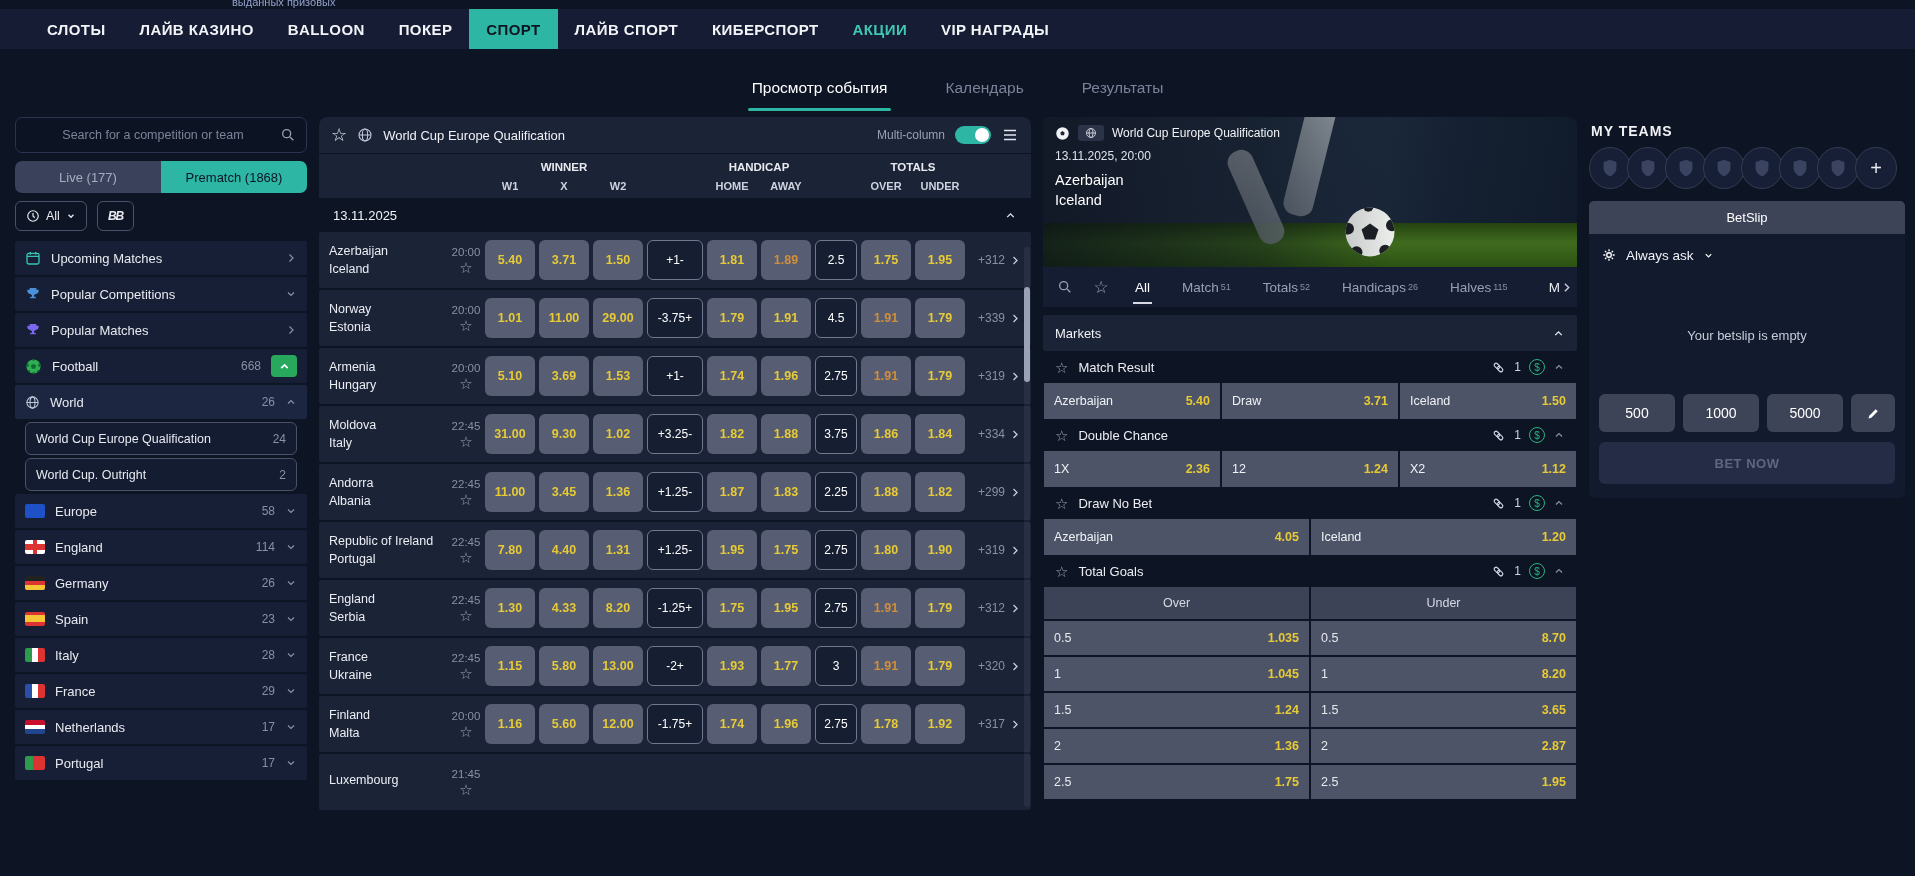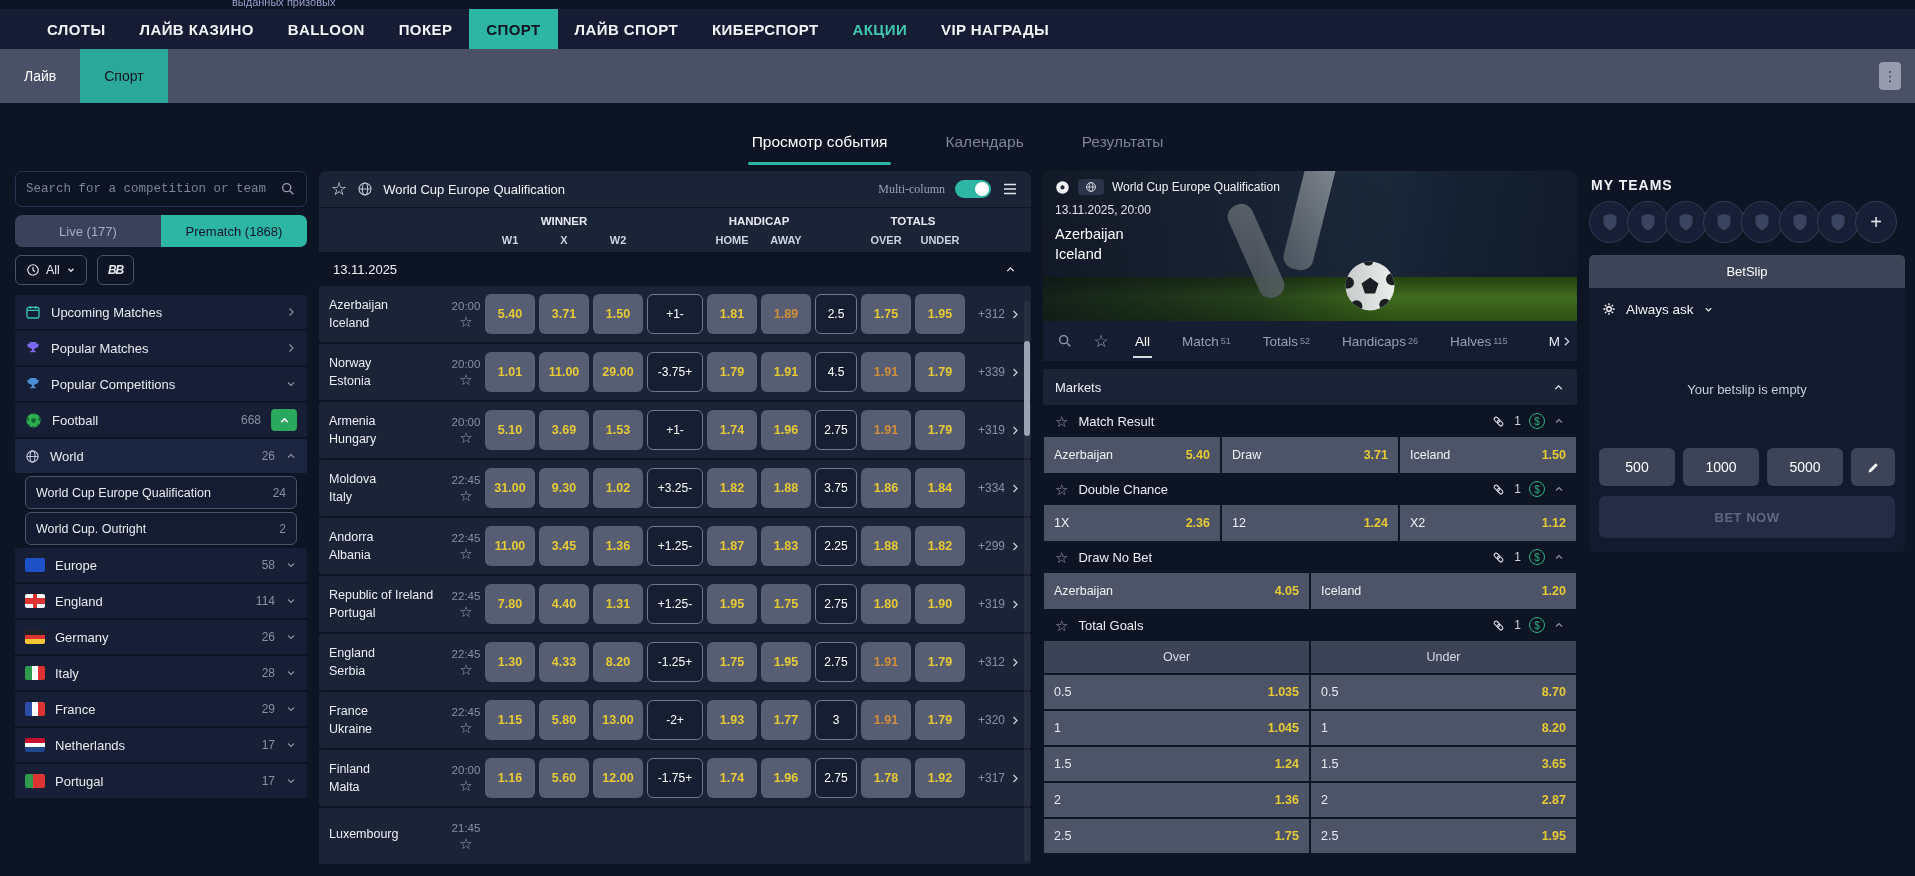--- a/index.html
+++ b/index.html
@@ -36,21 +36,21 @@
   background:#2cb6a3; border-radius:2px; }
 
 
 .columns { flex:1; display:flex; gap:12px; padding:6px 10px 0 15px; overflow:hidden; }
 
 
 .sidebar { width:292px; flex:none; overflow:hidden; }
 .search-box { height:36px; background:#0c1322; border:1px solid #2a3352; border-radius:7px;
   display:flex; align-items:center; padding:0 10px; margin-bottom:8px; }
 .search-box input { flex:1; background:transparent; border:none; outline:none; color:#f0abfc;
-  font-size:12.5px; font-family:Liberation Mono, monospace; }
+  font-size:12.5px; font-family:Liberation Sans, sans-serif;text-align:center; }
 .search-box input::placeholder { color:#7c8499; }
 .segmented { display:flex; border-radius:7px; overflow:hidden; margin-bottom:8px; height:32px; }
 .seg { flex:1; display:flex; align-items:center; justify-content:center; font-size:13px; cursor:pointer; }
 .seg.live { background:#3a415a; color:#a7adc0; }
 .seg.prematch { background:#2cb6a3; color:#0e1526; }
 .filter-row { display:flex; gap:10px; margin-bottom:10px; }
 .filter-btn { height:30px; border:1px solid #4a5168; border-radius:6px; background:transparent;
   display:flex; align-items:center; gap:6px; padding:0 10px; color:#e8eaf0; font-size:12.5px; cursor:pointer; }
 .bb { font-weight:bold; font-style:italic; font-size:12px; letter-spacing:-1px; }
 .side-item { height:34px; background:#161f35; margin-bottom:2px; display:flex; align-items:center;
@@ -64,21 +64,21 @@
   align-items:center; padding:0 10px; font-size:12.5px; cursor:pointer; background:#131c31; }
 .comp-item .lbl { flex:1; }
 .comp-item .cnt { color:#8a90a4; font-size:12px; }
 .flag { width:20px; height:14px; border-radius:2px; flex:none; }
 
 
 .matches { width:712px; flex:none; position:relative; overflow:hidden; border-radius:8px 8px 0 0; }
 .m-head { height:36px; background:#1b2337; border-radius:8px 8px 0 0; display:flex; align-items:center;
   gap:10px; padding:0 12px; }
 .m-head .title { font-size:13px; color:#f0f2f6; flex:1; }
-.mc-label { color:#9aa0b4; font-size:12px;font-family:Liberation Serif, serif; }
+.mc-label { color:#9aa0b4; font-size:12px; }
 .toggle { width:36px; height:18px; border-radius:10px; background:#2cb6a3; position:relative; cursor:pointer; }
 .toggle::after { content:""; position:absolute; right:2px; top:2px; width:14px; height:14px;
   border-radius:50%; background:#fff; }
 .row-skel { display:grid; grid-template-columns:minmax(0,1fr) 30px 50px 50px 50px 56px 50px 50px 42px 50px 50px 36px 12px;
   gap:4px; align-items:center; padding:0 10px; }
 .col-head { background:#1b2337; padding-top:2px; padding-bottom:6px; margin-top:1px; }
 .col-head .grp { grid-row:1; text-align:center; font-size:11.5px; font-weight:bold; color:#e8eaf0; padding:5px 0 3px; }
 .col-head .sub { grid-row:2; text-align:center; font-size:11px; font-weight:bold; color:#cdd2de; }
 .date-bar { height:34px; display:flex; align-items:center; padding:0 14px; font-size:13px; color:#f0f2f6; }
 .date-bar .sp { flex:1; }
@@ -178,25 +178,20 @@
       <div class="nav-item">ЛАЙВ КАЗИНО</div>
       <div class="nav-item">BALLOON</div>
       <div class="nav-item">ПОКЕР</div>
       <div class="nav-item active">СПОРТ</div>
       <div class="nav-item">ЛАЙВ СПОРТ</div>
       <div class="nav-item">КИБЕРСПОРТ</div>
       <div class="nav-item accent">АКЦИИ</div>
       <div class="nav-item">VIP НАГРАДЫ</div>
     </nav>
 
-  <div class="subnav">
-    <div class="subtab">Лайв</div>
-    <div class="subtab active">Спорт</div>
-    <div class="kebab-btn">⋮</div>
-  </div>
 
   <div class="viewtabs">
     <div class="viewtab active">Просмотр события</div>
     <div class="viewtab">Календарь</div>
     <div class="viewtab">Результаты</div>
   </div>
 
   <div class="columns">
 
     <aside class="sidebar">
@@ -243,40 +238,40 @@
             <span class="lbl">Upcoming Matches</span>
             <span class="icn">
               <svg width="12" height="12" viewBox="0 0 24 24">
                 <path d="M9 5l7 7-7 7" fill="none" stroke="#8a90a4" stroke-width="2.4"></path>
               </svg>
             </span>
           </div>
           <div class="side-item">
             <span class="icn">
               <svg width="16" height="16" viewBox="0 0 24 24">
+                <path d="M7 3h10v2.5h3.5v2c0 2.5-2 4.5-4.5 4.5h-.2a5.3 5.3 0 0 1-2.3 1.8V16h2.7v2.5H7.8V16h2.7v-2.2A5.3 5.3 0 0 1 8.2 12H8C5.5 12 3.5 10 3.5 7.5v-2H7V3z" fill="#4a90d9"></path>
+              </svg>
+            </span>
+            <span class="lbl">Popular Competitions</span>
+            <span class="icn">
+              <svg width="12" height="12" viewBox="0 0 24 24">
+                <path d="M6 9l6 6 6-6" fill="none" stroke="#8a90a4" stroke-width="2.4"></path>
+              </svg>
+            </span>
+          </div>
+          <div class="side-item">
+            <span class="icn">
+              <svg width="16" height="16" viewBox="0 0 24 24">
                 <path d="M7 3h10v2.5h3.5v2c0 2.5-2 4.5-4.5 4.5h-.2a5.3 5.3 0 0 1-2.3 1.8V16h2.7v2.5H7.8V16h2.7v-2.2A5.3 5.3 0 0 1 8.2 12H8C5.5 12 3.5 10 3.5 7.5v-2H7V3z" fill="#7b68ee"></path>
               </svg>
             </span>
             <span class="lbl">Popular Matches</span>
             <span class="icn">
               <svg width="12" height="12" viewBox="0 0 24 24">
                 <path d="M9 5l7 7-7 7" fill="none" stroke="#8a90a4" stroke-width="2.4"></path>
-              </svg>
-            </span>
-          </div>
-          <div class="side-item">
-            <span class="icn">
-              <svg width="16" height="16" viewBox="0 0 24 24">
-                <path d="M7 3h10v2.5h3.5v2c0 2.5-2 4.5-4.5 4.5h-.2a5.3 5.3 0 0 1-2.3 1.8V16h2.7v2.5H7.8V16h2.7v-2.2A5.3 5.3 0 0 1 8.2 12H8C5.5 12 3.5 10 3.5 7.5v-2H7V3z" fill="#4a90d9"></path>
-              </svg>
-            </span>
-            <span class="lbl">Popular Competitions</span>
-            <span class="icn">
-              <svg width="12" height="12" viewBox="0 0 24 24">
-                <path d="M6 9l6 6 6-6" fill="none" stroke="#8a90a4" stroke-width="2.4"></path>
               </svg>
             </span>
           </div>
           <div class="side-item">
             <span class="icn">
               <svg width="17" height="17" viewBox="0 0 24 24">
                 <defs>
                   <clipPath id="fb">
                     <circle cx="12" cy="12" r="10"></circle>
                   </clipPath>
@@ -342,20 +337,30 @@
             <span class="icn">
               <svg width="12" height="12" viewBox="0 0 24 24">
                 <path d="M6 9l6 6 6-6" fill="none" stroke="#8a90a4" stroke-width="2.4"></path>
               </svg>
             </span>
           </div>
           <div class="side-item">
             <span class="flag" style="background:linear-gradient(180deg,#222 33%,#d33 33%,#d33 66%,#f4c534 66%)"></span>
             <span class="lbl">Germany</span>
             <span class="cnt">26</span>
+            <span class="icn">
+              <svg width="12" height="12" viewBox="0 0 24 24">
+                <path d="M6 9l6 6 6-6" fill="none" stroke="#8a90a4" stroke-width="2.4"></path>
+              </svg>
+            </span>
+          </div>
+          <div class="side-item">
+            <span class="flag" style="background:linear-gradient(180deg,#d33 25%,#f4c534 25%,#f4c534 75%,#d33 75%)"></span>
+            <span class="lbl">Spain</span>
+            <span class="cnt">23</span>
             <span class="icn">
               <svg width="12" height="12" viewBox="0 0 24 24">
                 <path d="M6 9l6 6 6-6" fill="none" stroke="#8a90a4" stroke-width="2.4"></path>
               </svg>
             </span>
           </div>
           <div class="side-item">
             <span class="flag" style="background:linear-gradient(90deg,#2e9a4e 33%,#fff 33%,#fff 66%,#d33 66%)"></span>
             <span class="lbl">Italy</span>
             <span class="cnt">28</span>

